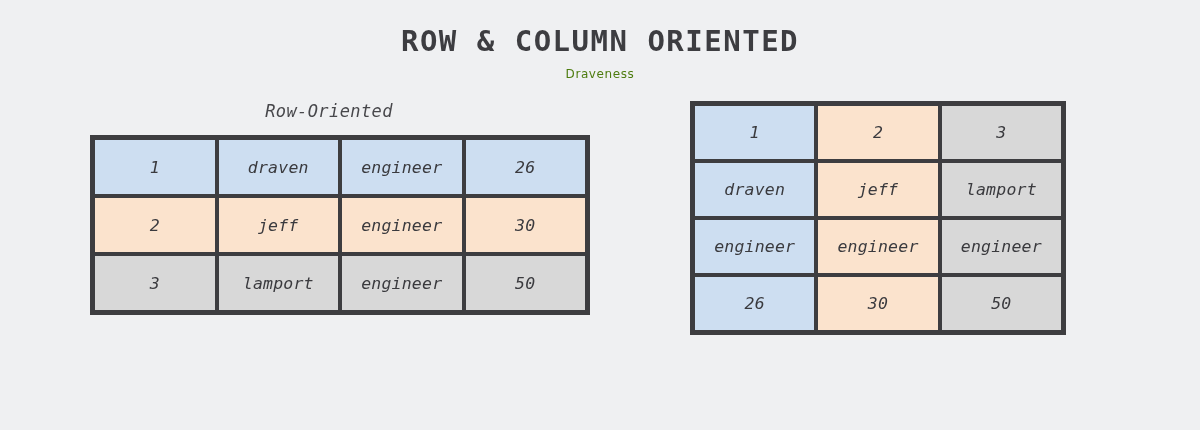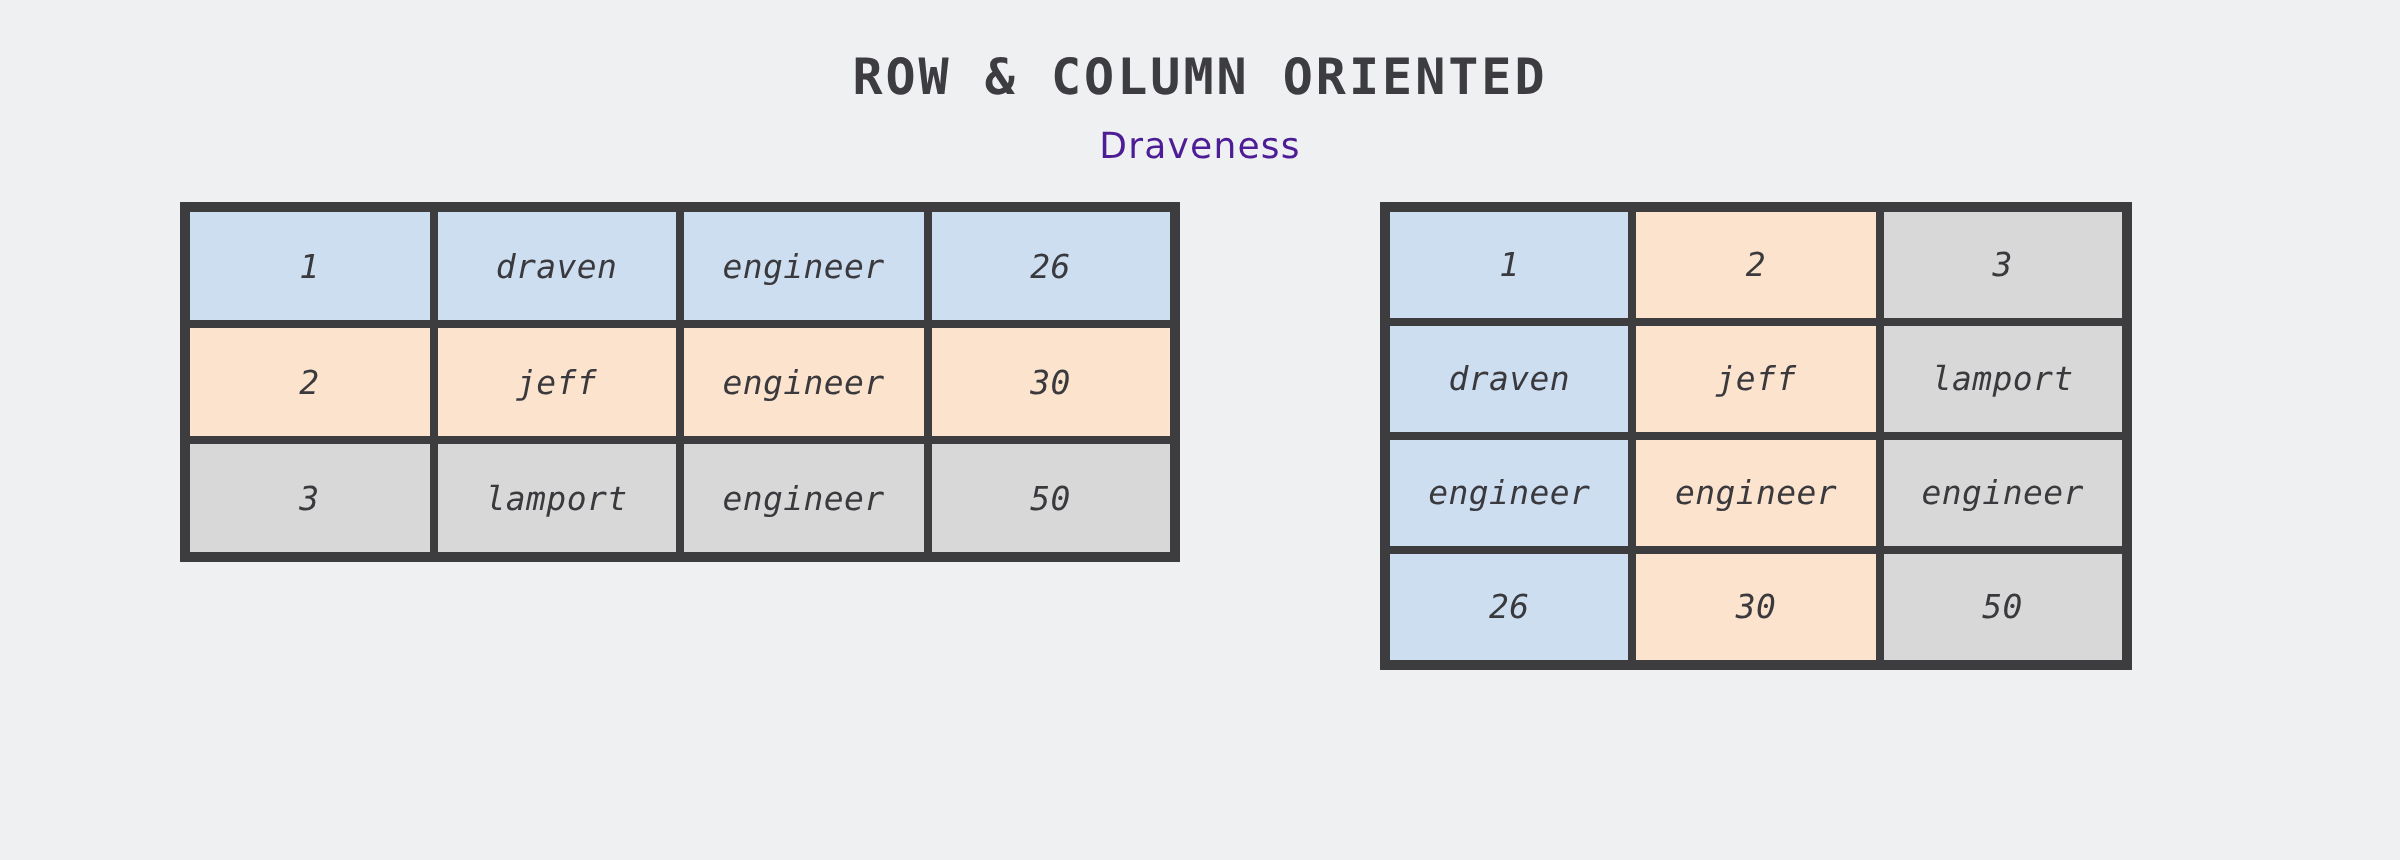--- a/index.html
+++ b/index.html
@@ -21,34 +21,34 @@
     position: absolute;
     top: 0;
     left: 0;
     width: 1200px;
     text-align: center;
   }
   .page-title {
     margin: 0;
     padding-top: 26px;
     font-family: "DejaVu Sans Mono", monospace;
-    font-size: 25px;
+    font-size: 29px;
     font-weight: 700;
     letter-spacing: 1.5px;
     color: #3d3d41;
     line-height: 1.05;
   }
   .page-subtitle {
     margin: 0;
     padding-top: 11px;
     font-family: "DejaVu Sans", sans-serif;
-    font-size: 18px;
+    font-size: 12px;
     font-weight: 400;
     letter-spacing: 0.6px;
-    color: #4c1d95;
+    color: #4d7c0f;
   }
 
   
   .panel {
     position: absolute;
   }
   .panel-title {
     font-family: "DejaVu Sans Mono", monospace;
     font-style: italic;
     font-size: 17px;
@@ -112,20 +112,21 @@
 </style>
 </head>
 <body>
 
 <div class="header">
   <h1 class="page-title">ROW &amp; COLUMN ORIENTED</h1>
   <div class="page-subtitle">Draveness</div>
 </div>
 
 <div class="panel" id="panel-row">
+  <div class="panel-title">Row-Oriented</div>
   <table class="grid" id="table-row-oriented">
     <tbody>
         <tr>
           <td class="c-blue">1</td>
           <td class="c-blue">draven</td>
           <td class="c-blue">engineer</td>
           <td class="c-blue">26</td>
         </tr>
         <tr>
           <td class="c-peach">2</td>

